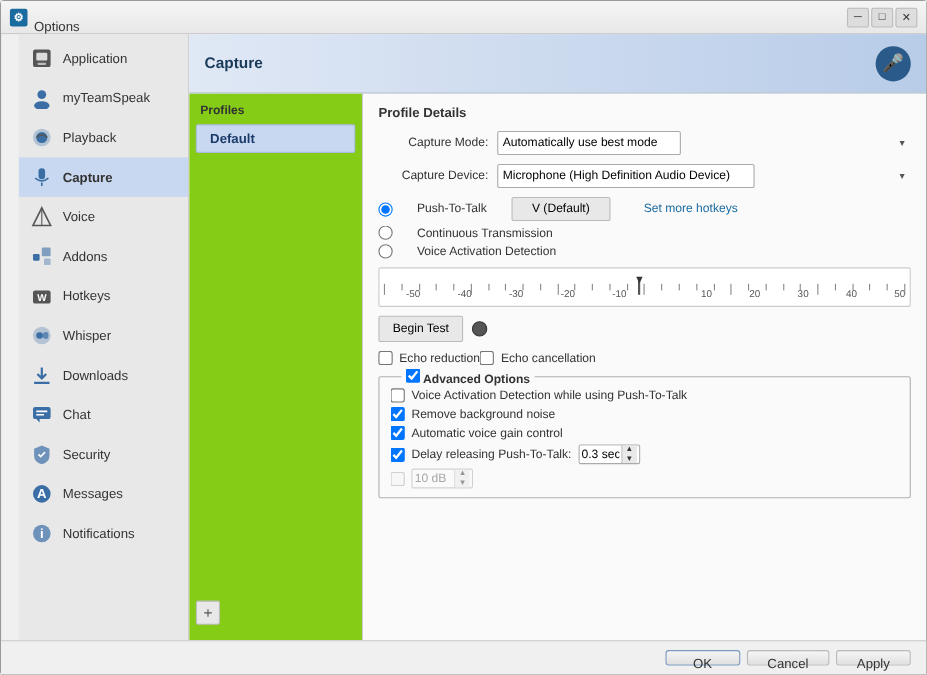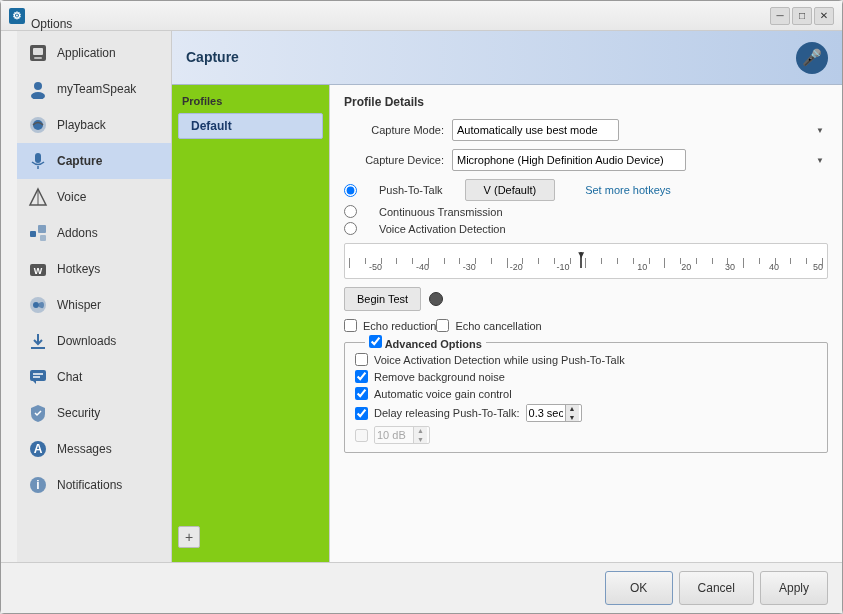--- a/index.html
+++ b/index.html
@@ -423,21 +423,21 @@
 
     .dialog-btn {
       background: linear-gradient(to bottom, #f5f5f5, #e0e0e0);
       border: 1px solid #bbb;
       border-radius: 3px;
       padding: 4px 18px;
       font-size: 12px;
       cursor: pointer;
       color: #333;
       min-width: 68px;
-      height: 34px;
+      height: 14px;
     }
     .dialog-btn.default { border-color: #7a9abf; }
 
     .fieldset-like {
       border: 1px solid #b0b0b0;
       border-radius: 2px;
       padding: 6px 10px 8px 10px;
       margin-top: 6px;
       position: relative;
     }

